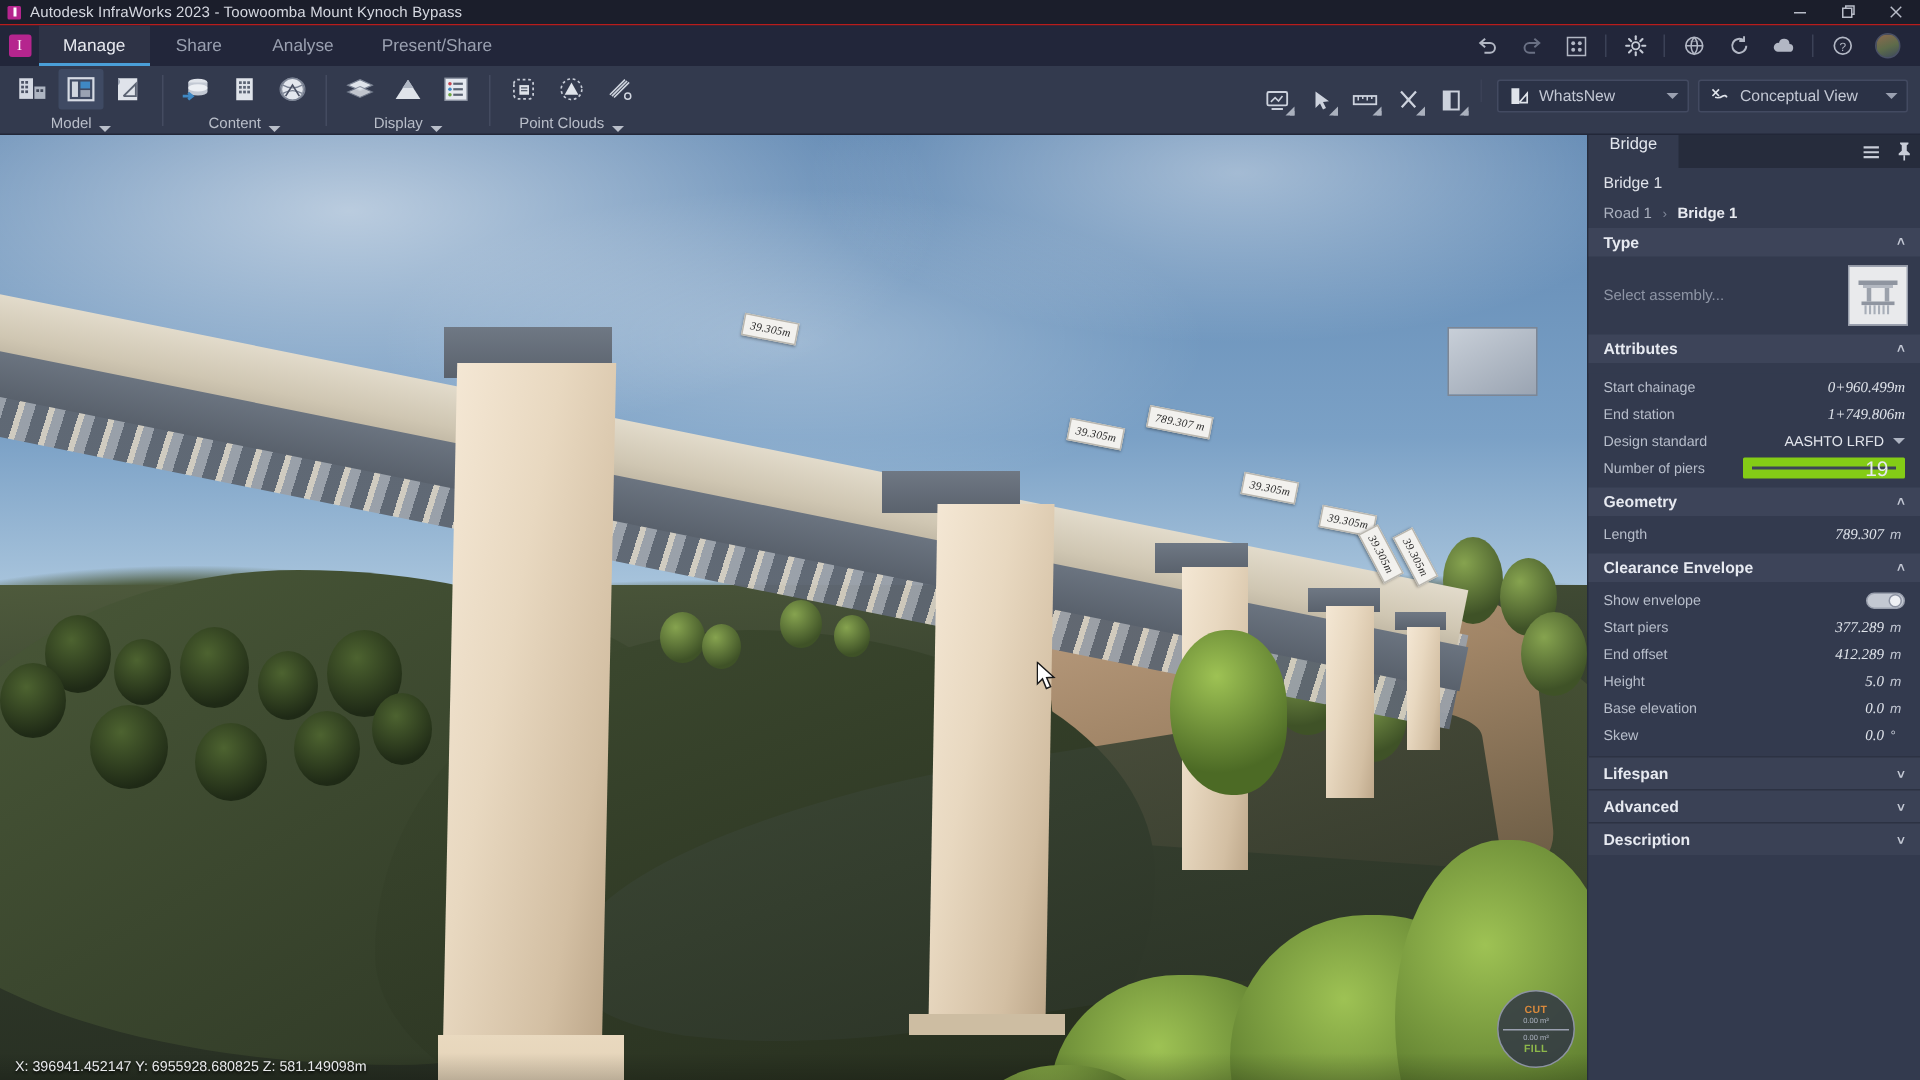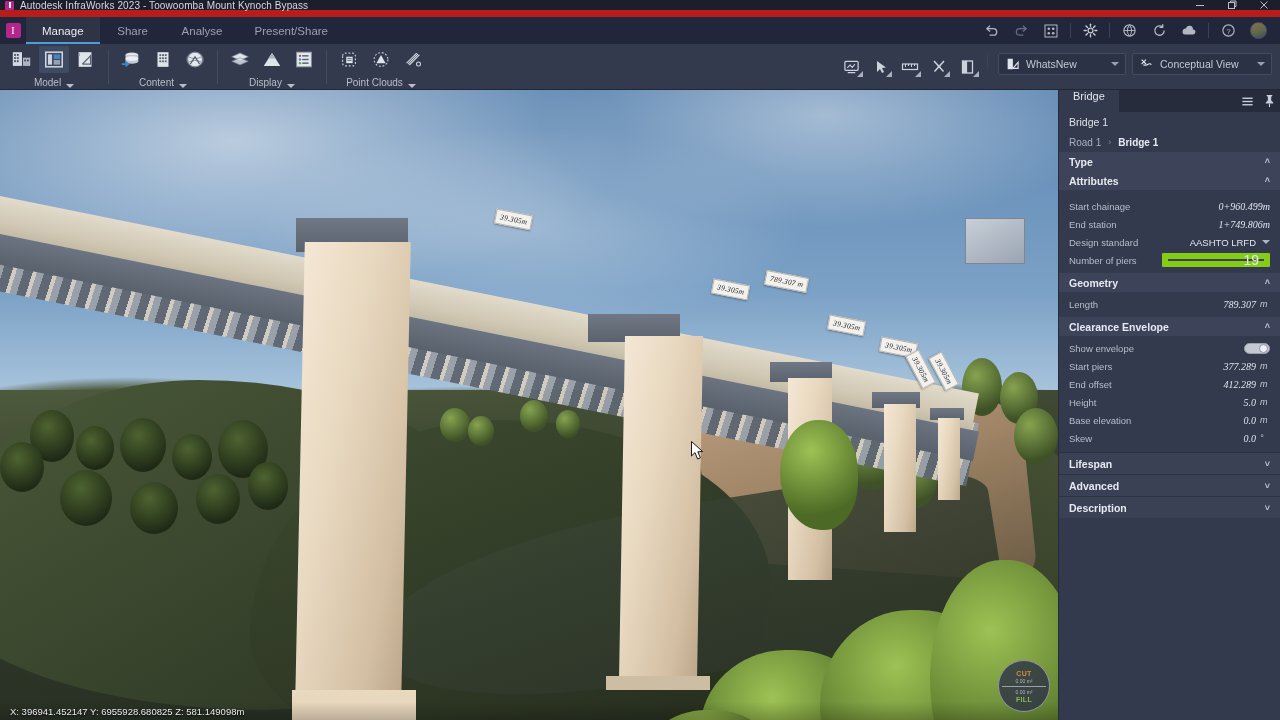--- a/index.html
+++ b/index.html
@@ -9,21 +9,21 @@
     background: #1b1e2b;
     font-family: "Liberation Sans", sans-serif;
     -webkit-font-smoothing: antialiased;
   }
   #app { position: relative; width: 1280px; height: 720px; }
 
   
   .titlebar {
     position: absolute; top: 0; left: 0; width: 1280px; height: 17px;
     background: #1b1e2b; display: flex; align-items: center;
-    border-bottom: 7px solid #b91c1c;
+    border-bottom: 1px solid #b91c1c;
   }
   .tb-logo {
     width: 9px; height: 9px; margin-left: 5px; margin-right: 6px;
     background: #b5258e; border-radius: 1px; position: relative; flex: 0 0 auto;
   }
   .tb-logo::after {
     content: ""; position: absolute; left: 3.5px; top: 1.5px;
     width: 2px; height: 6px; background: #fff;
   }
   .tb-title { font-size: 10px; color: #d5d8e0; letter-spacing: .1px; white-space: nowrap; }
@@ -768,20 +768,40 @@
     <div class="breadcrumb">
       <span>Road 1</span>
       <span class="bc-sep">›</span>
       <span class="bc-current">Bridge 1</span>
     </div>
 
     <div class="sect-hd">
       <span>Type</span>
       <span class="chev">˄</span>
     </div>
+    <div class="type-body">
+      <span class="type-placeholder">Select assembly...</span>
+      <div class="assembly-thumb">
+        <svg width="32" height="32" viewBox="0 0 32 32">
+          <rect x="3" y="6" width="26" height="3" fill="#8f95a0"></rect>
+          <rect x="6" y="9" width="20" height="2" fill="#b3b8c1"></rect>
+          <rect x="8.5" y="11" width="3" height="9" fill="#9ba1ab"></rect>
+          <rect x="20.5" y="11" width="3" height="9" fill="#9ba1ab"></rect>
+          <rect x="5" y="20" width="22" height="2.4" fill="#8f95a0"></rect>
+          <g fill="#a8aeb8">
+            <rect x="7" y="22.5" width="1.4" height="6"></rect>
+              <rect x="10" y="22.5" width="1.4" height="6"></rect>
+            <rect x="13" y="22.5" width="1.4" height="6"></rect>
+              <rect x="16" y="22.5" width="1.4" height="6"></rect>
+            <rect x="19" y="22.5" width="1.4" height="6"></rect>
+              <rect x="22" y="22.5" width="1.4" height="6"></rect>
+          </g>
+        </svg>
+      </div>
+    </div>
 
     <div class="sect-hd">
       <span>Attributes</span>
       <span class="chev">˄</span>
     </div>
     <div class="gap-strip"></div>
 
     <div class="row">
       <span class="rlabel">Start chainage</span>
       <span class="rval">0+960.499m</span>

